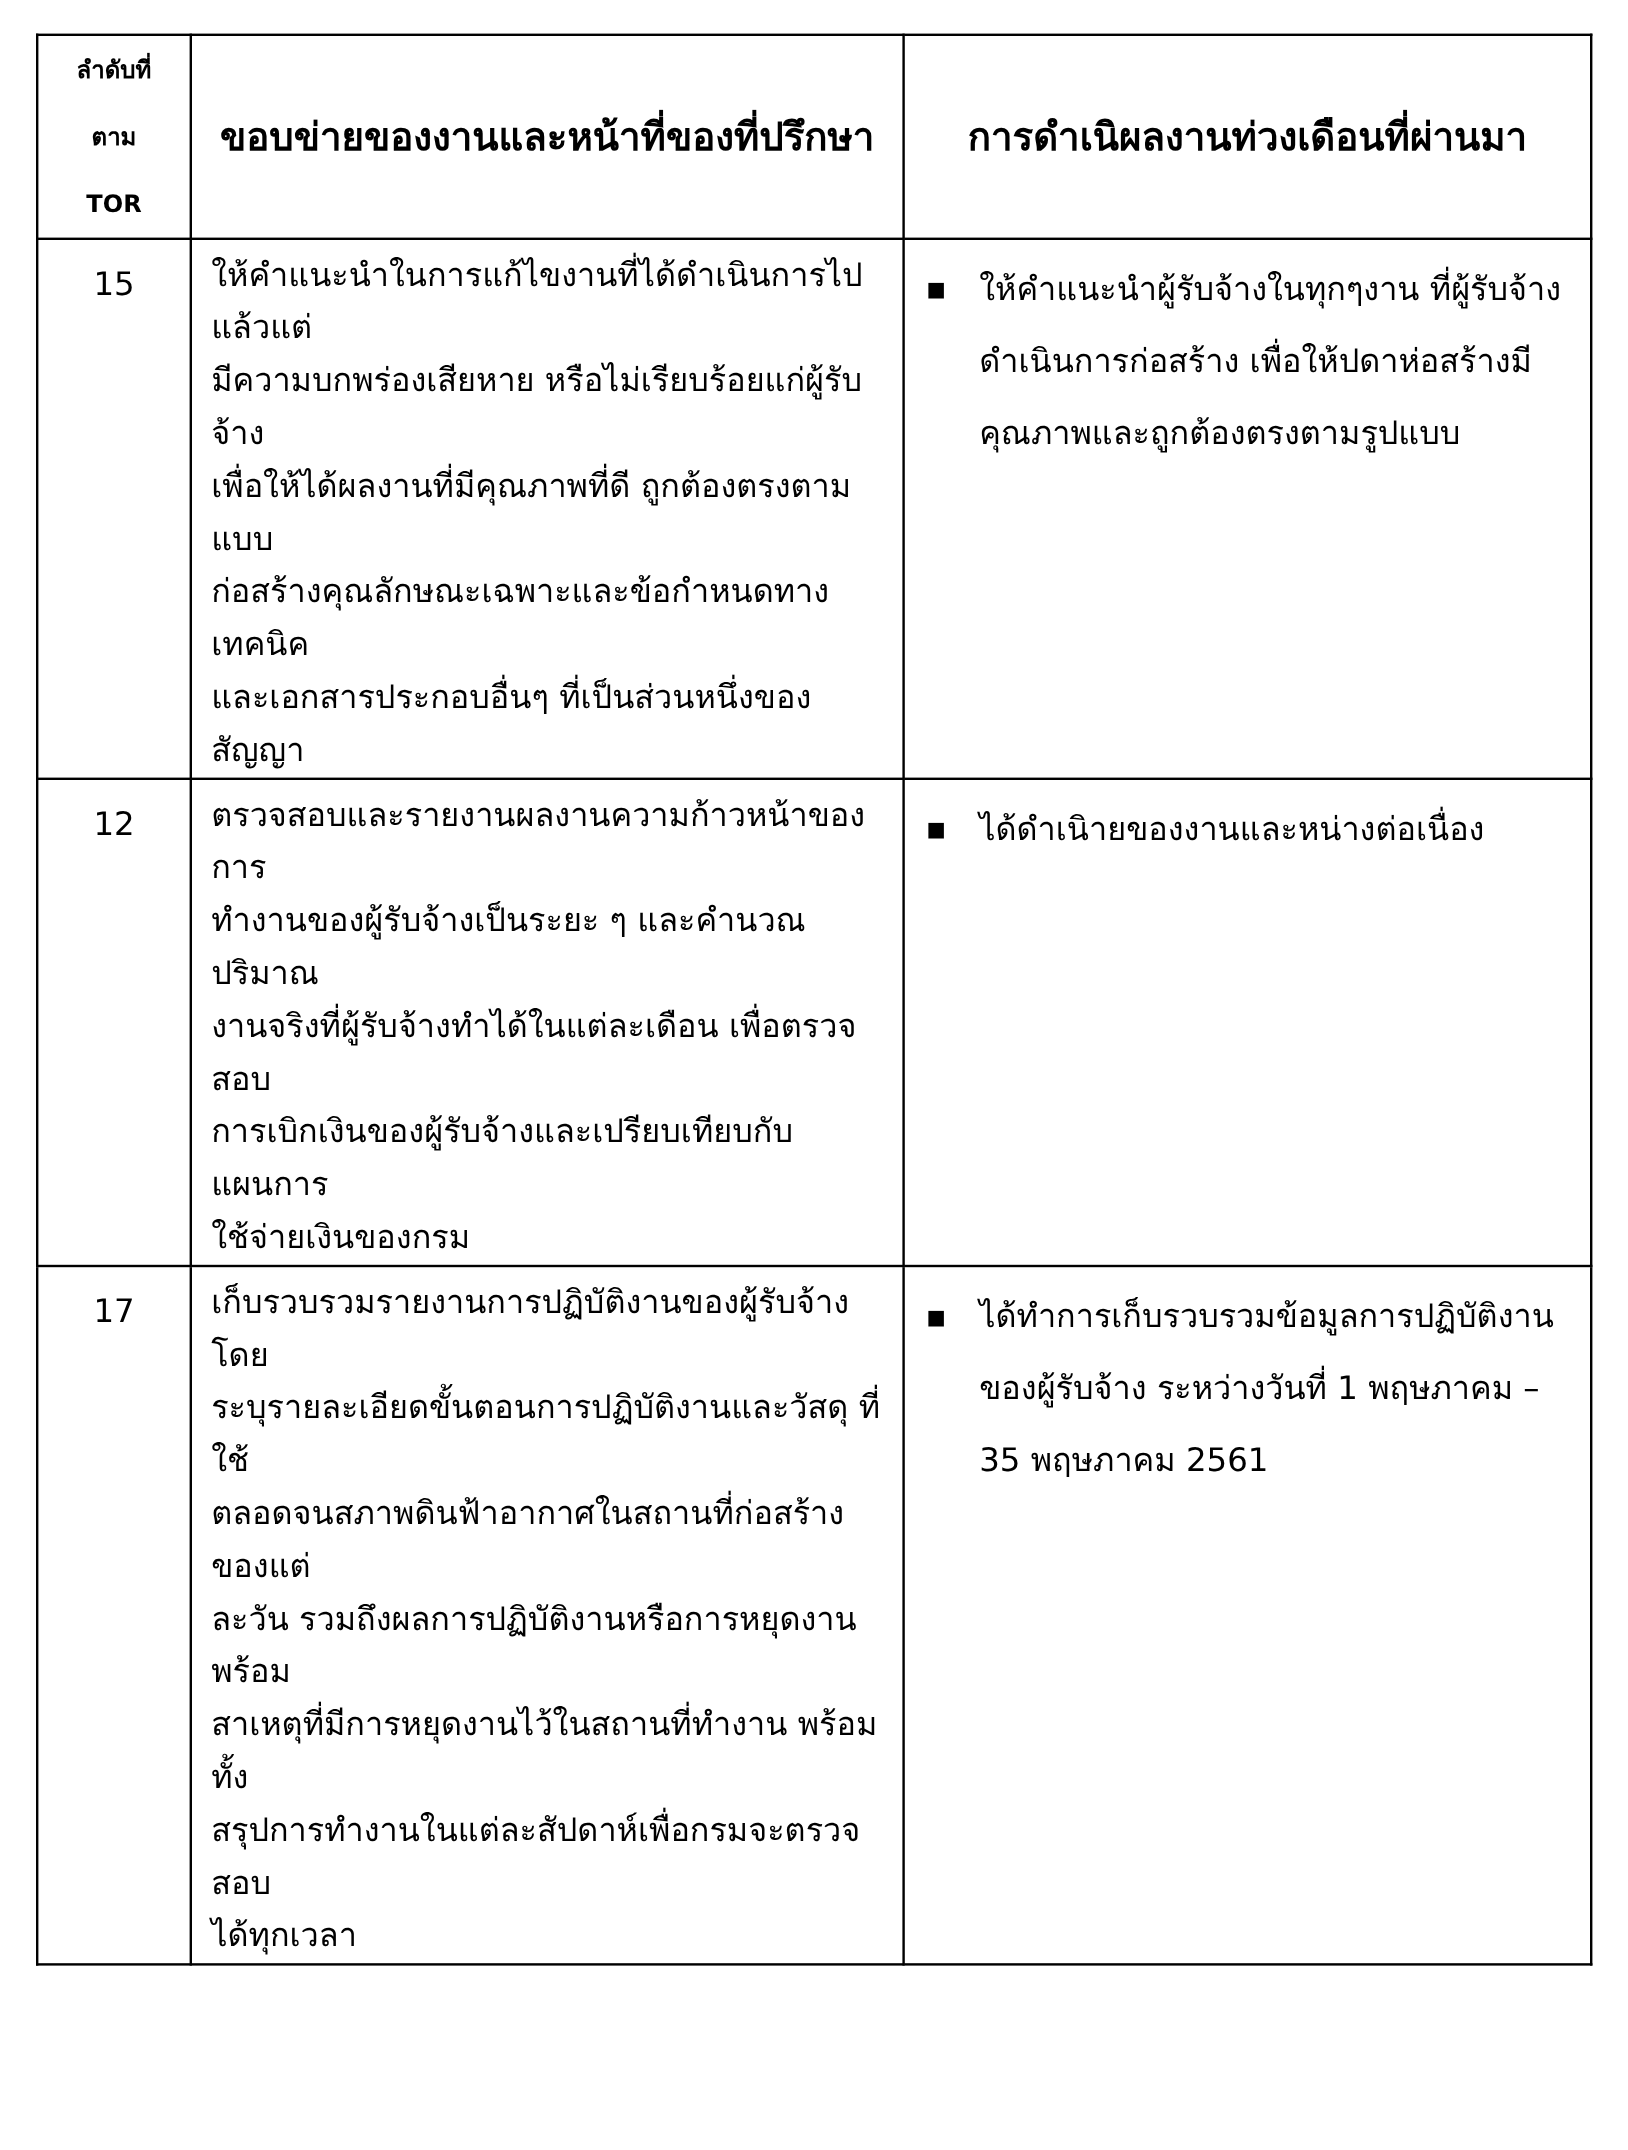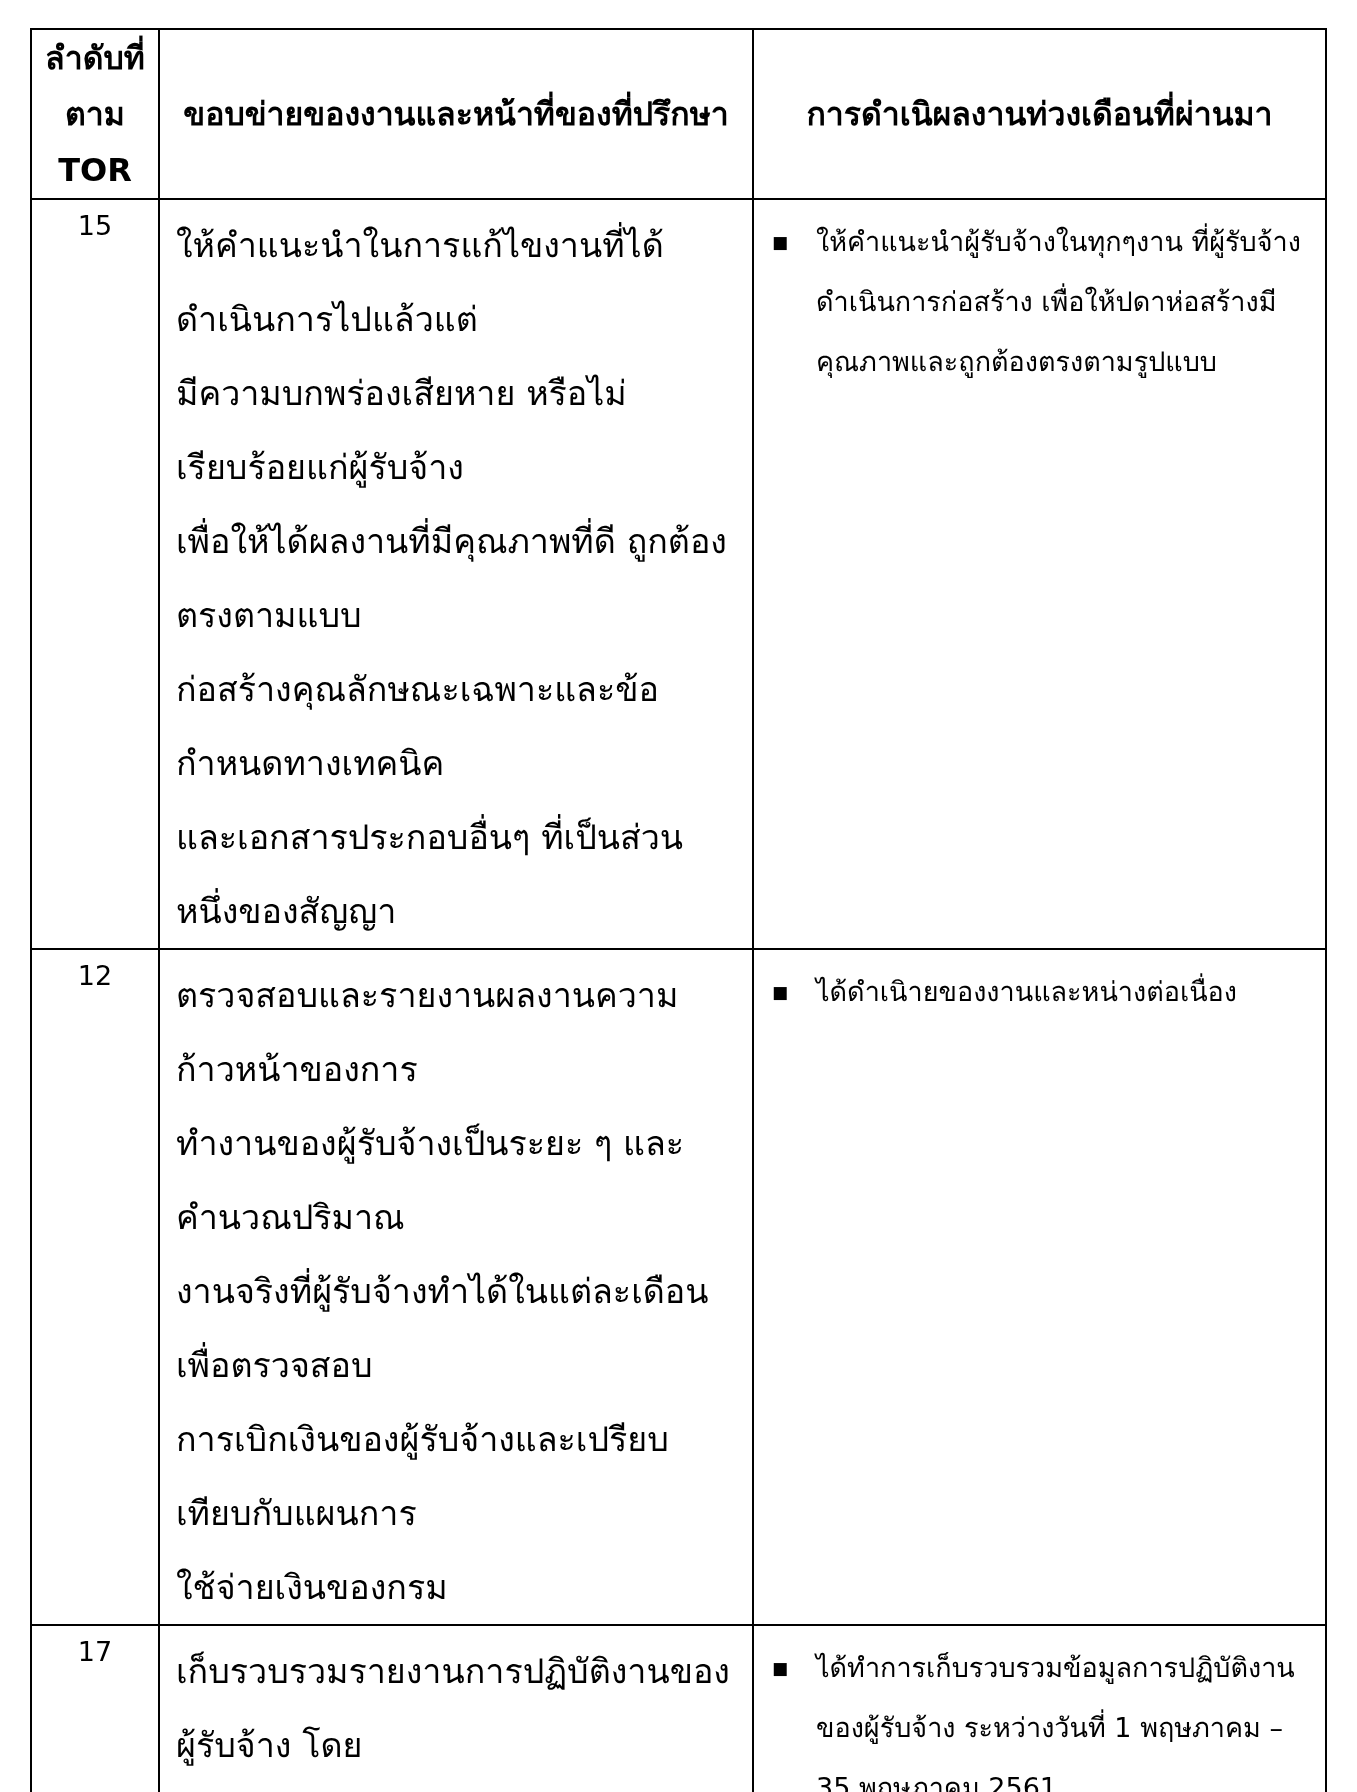--- a/index.html
+++ b/index.html
@@ -35,35 +35,35 @@
 
   
   th.hdr {
     font-weight: bold; font-size: 32px;
     text-align: center; vertical-align: middle;
     line-height: 40px;
   }
   th.hdr-no {
     white-space: pre-line;
     line-height: 56px;
-    font-size: 32px;
+    font-size: 20px;
   }
 
   
   td.no-cell {
     text-align: center;
-    padding-top: 10px;
+    padding-top: 22px;
     font-size: 27px;
   }
 
   
   td.scope-cell { padding: 8px 8px 0 16px; }
   .scope-text {
-    font-size: 34px;
-    line-height: 74px;
+    font-size: 27px;
+    line-height: 44px;
     white-space: pre-line;
   }
 
   
   td.prog-cell { padding: 12px 8px 0 18px; }
   .bullet-item { display: flex; align-items: flex-start; }
   .bullet {
     font-size: 17px;
     line-height: 60px;
     width: 44px;

